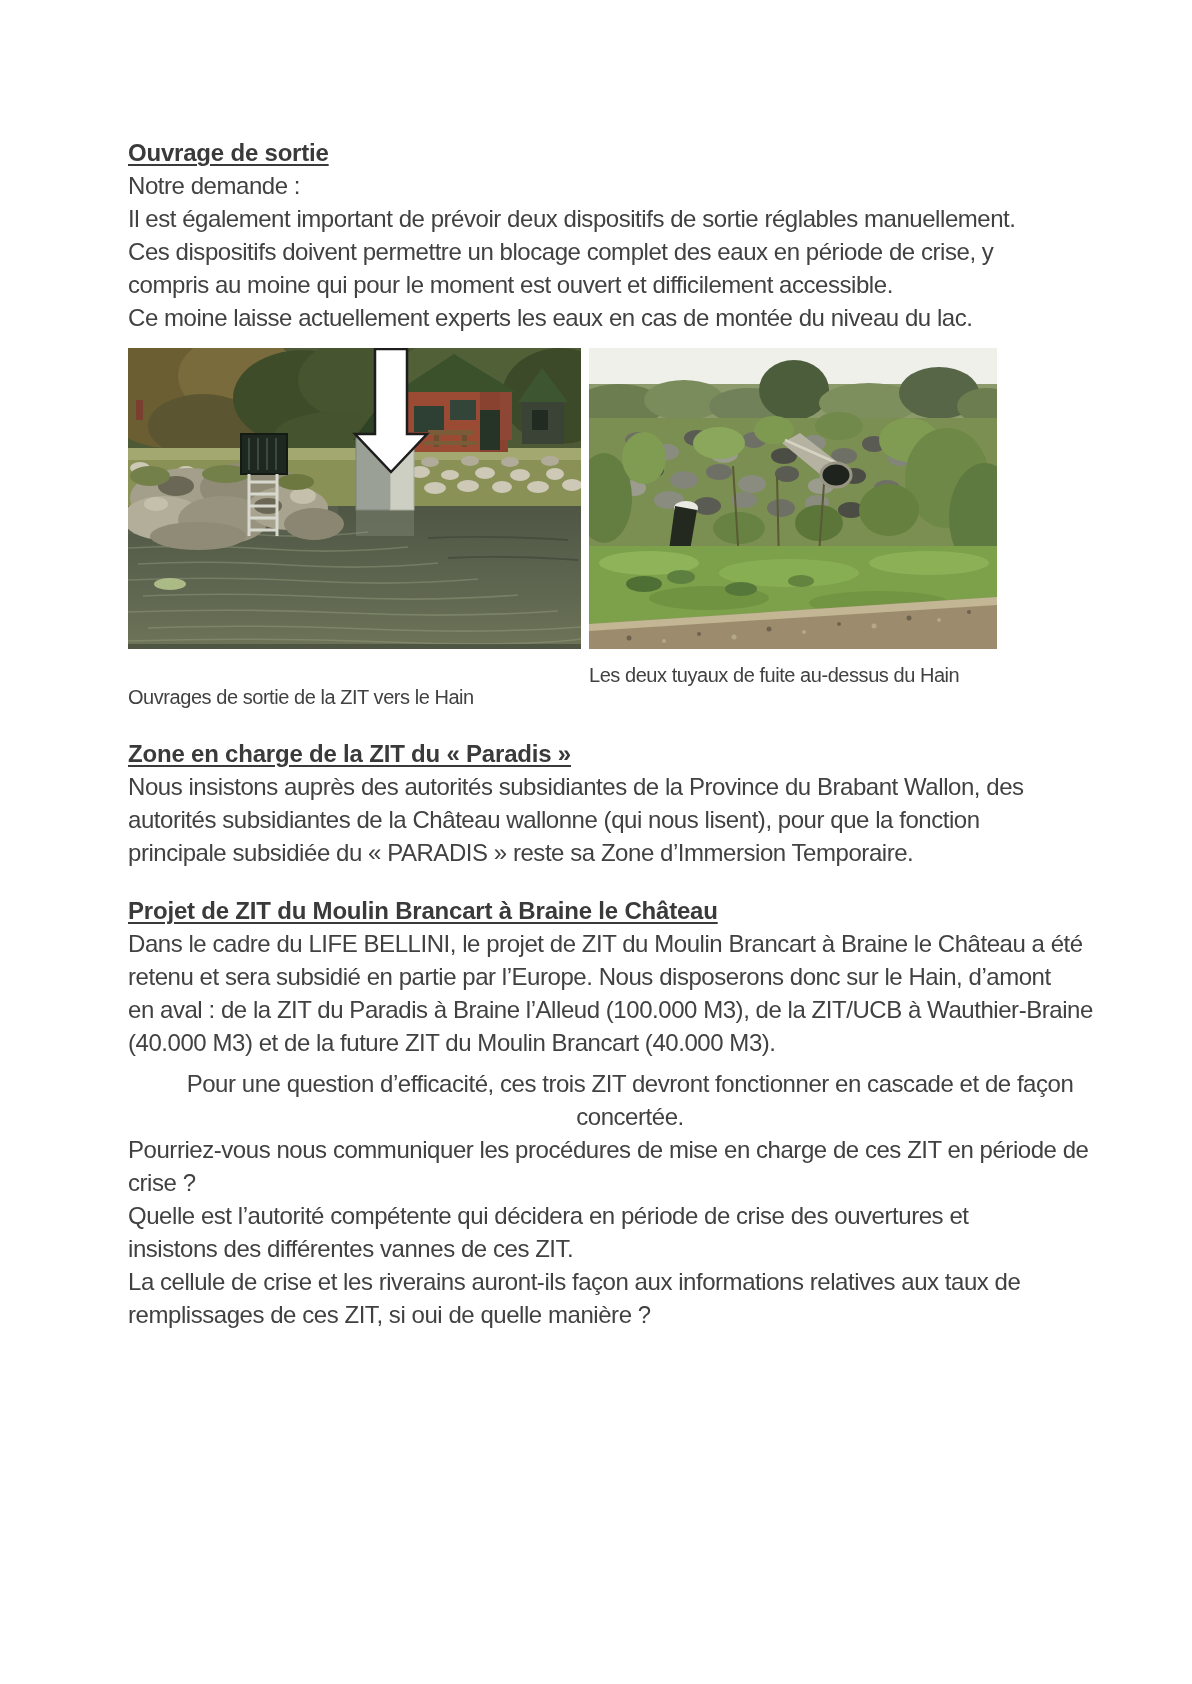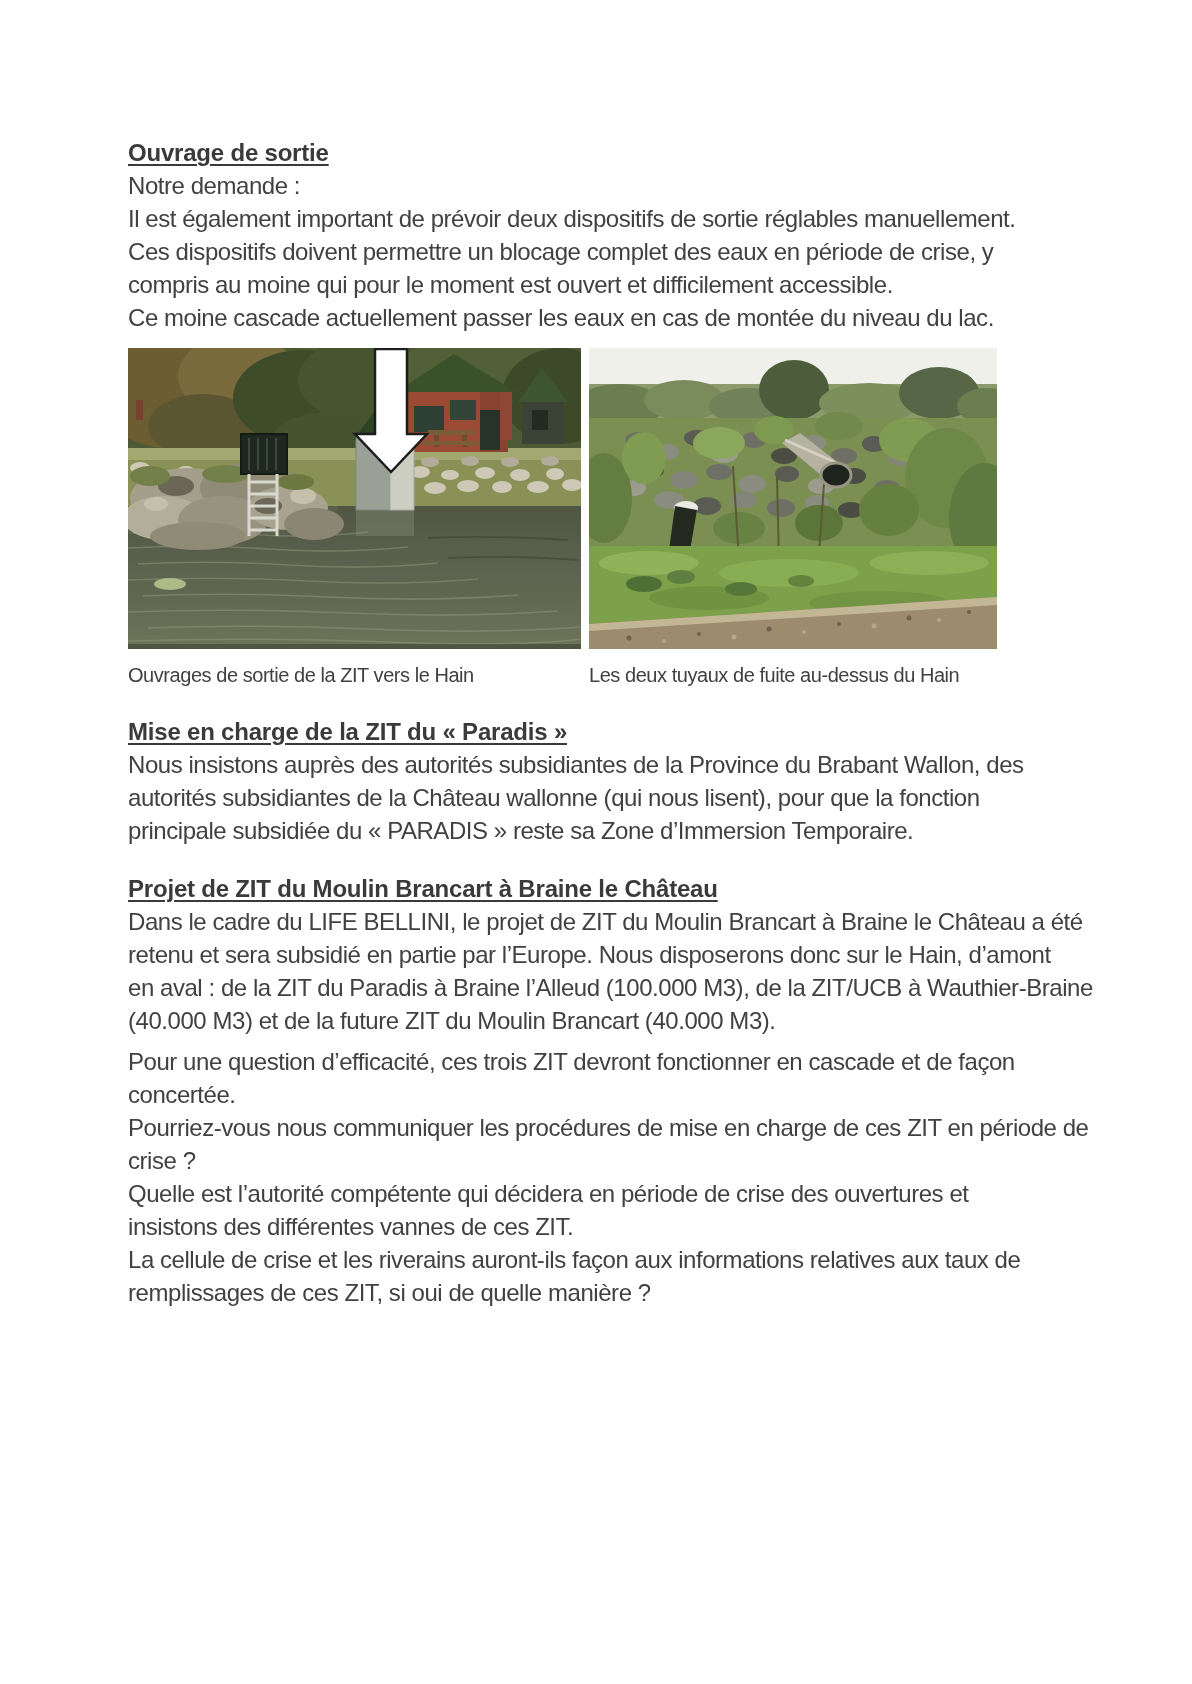--- a/index.html
+++ b/index.html
@@ -32,56 +32,56 @@
   .h-gap1 { margin-top: 23px; }
   .h-gap2 { margin-top: 25px; }
   .para {
     font-size: 24px;
     line-height: 33px;
     margin: 0;
     letter-spacing: -0.45px;
     white-space: pre-line;
     color: #414141;
   }
-  .para-gap { margin-top: 8px; }
+  .para-gap { margin-top: 8px; text-align: center; }
   .figures-row {
     margin-top: 14px;
     display: flex;
     gap: 8px;
   }
   .figure-frame {
     font-size: 0;
     line-height: 0;
   }
   .captions-row {
     display: flex;
     gap: 8px;
     margin-top: 10px;
   }
-  .caption-col-left  { width: 453px; }
+  .caption-col-left  { width: 453px; margin-top: 22px; }
   .caption-col-right { width: 408px; }
   .caption {
     font-size: 20px;
     line-height: 33px;
     letter-spacing: -0.45px;
     white-space: pre-line;
     color: #414141;
   }
 </style>
 </head>
 <body>
 
 <div class="page">
 
   <h2 class="sec-heading">Ouvrage de sortie</h2>
   <p class="para">Notre demande :</p>
   <p class="para">Il est également important de prévoir deux dispositifs de sortie réglables manuellement.
 Ces dispositifs doivent permettre un blocage complet des eaux en période de crise, y
 compris au moine qui pour le moment est ouvert et difficilement accessible.</p>
-  <p class="para">Ce moine cascade actuellement passer les eaux en cas de montée du niveau du lac.</p>
+  <p class="para">Ce moine laisse actuellement experts les eaux en cas de montée du niveau du lac.</p>
 
   <div class="figures-row">
 
     <div class="figure-frame">
       <svg width="453" height="301" viewBox="0 0 453 301">
         <defs>
           <linearGradient id="waterGrad" x1="0" y1="0" x2="0" y2="1">
             <stop offset="0" stop-color="#4f5644"></stop>
             <stop offset="0.55" stop-color="#5e6550"></stop>
             <stop offset="1" stop-color="#6d7458"></stop>
@@ -311,21 +311,21 @@
 
   <div class="captions-row">
     <div class="caption-col-left">
       <div class="caption">Ouvrages de sortie de la ZIT vers le Hain</div>
     </div>
     <div class="caption-col-right">
       <div class="caption">Les deux tuyaux de fuite au-dessus du Hain</div>
     </div>
   </div>
 
-  <h2 class="sec-heading h-gap1">Mise en charge de la ZIT du « Paradis »</h2>
+  <h2 class="sec-heading h-gap1">Zone en charge de la ZIT du « Paradis »</h2>
   <p class="para">Nous insistons auprès des autorités subsidiantes de la Province du Brabant Wallon, des
 autorités subsidiantes de la Château wallonne (qui nous lisent), pour que la fonction
 principale subsidiée du « PARADIS » reste sa Zone d’Immersion Temporaire.</p>
 
   <h2 class="sec-heading h-gap2">Projet de ZIT du Moulin Brancart à Braine le Château</h2>
   <p class="para">Dans le cadre du LIFE BELLINI, le projet de ZIT du Moulin Brancart à Braine le Château a été
 retenu et sera subsidié en partie par l’Europe. Nous disposerons donc sur le Hain, d’amont
 en aval : de la ZIT du Paradis à Braine l’Alleud (100.000 M3), de la ZIT/UCB à Wauthier-Braine
 (40.000 M3) et de la future ZIT du Moulin Brancart (40.000 M3).</p>
   <p class="para para-gap">Pour une question d’efficacité, ces trois ZIT devront fonctionner en cascade et de façon

